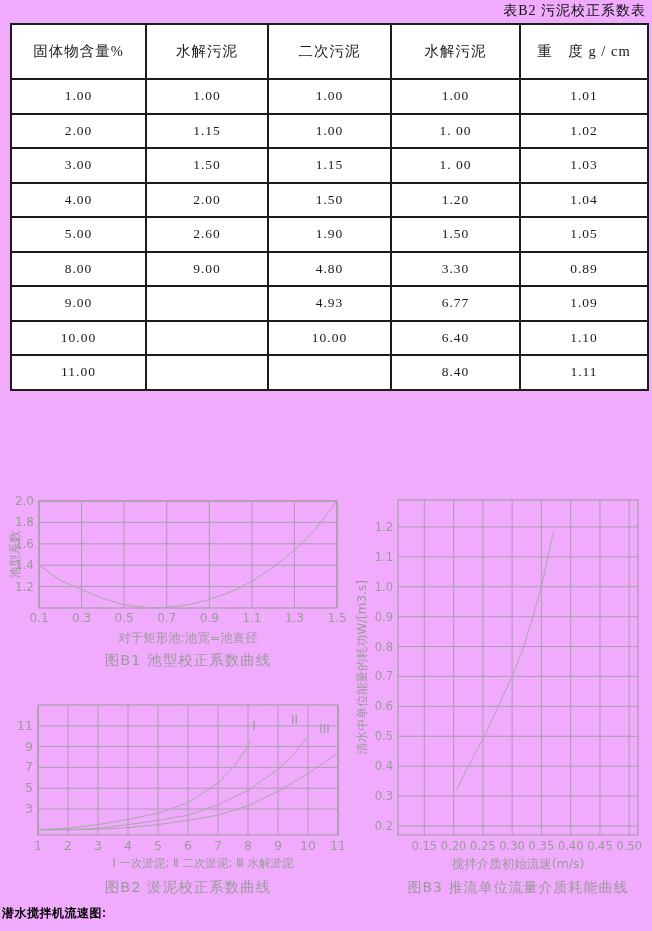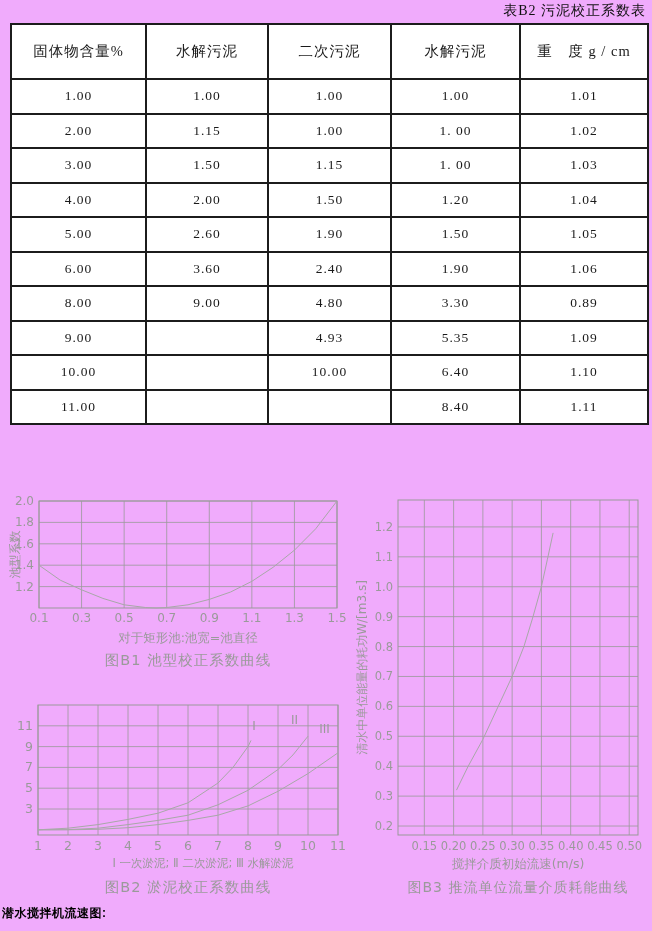--- a/index.html
+++ b/index.html
@@ -93,38 +93,31 @@
           <td>1.04</td>
         </tr>
         <tr>
           <td>5.00</td>
           <td>2.60</td>
           <td>1.90</td>
           <td>1.50</td>
           <td>1.05</td>
         </tr>
         <tr>
-          <td>6.00</td>
-          <td>3.60</td>
-          <td>2.40</td>
-          <td>1.90</td>
-          <td>1.06</td>
-        </tr>
-        <tr>
           <td>8.00</td>
           <td>9.00</td>
           <td>4.80</td>
           <td>3.30</td>
           <td>0.89</td>
         </tr>
         <tr>
           <td>9.00</td>
           <td></td>
           <td>4.93</td>
-          <td>5.35</td>
+          <td>6.77</td>
           <td>1.09</td>
         </tr>
         <tr>
           <td>10.00</td>
           <td></td>
           <td>10.00</td>
           <td>6.40</td>
           <td>1.10</td>
         </tr>
         <tr>

